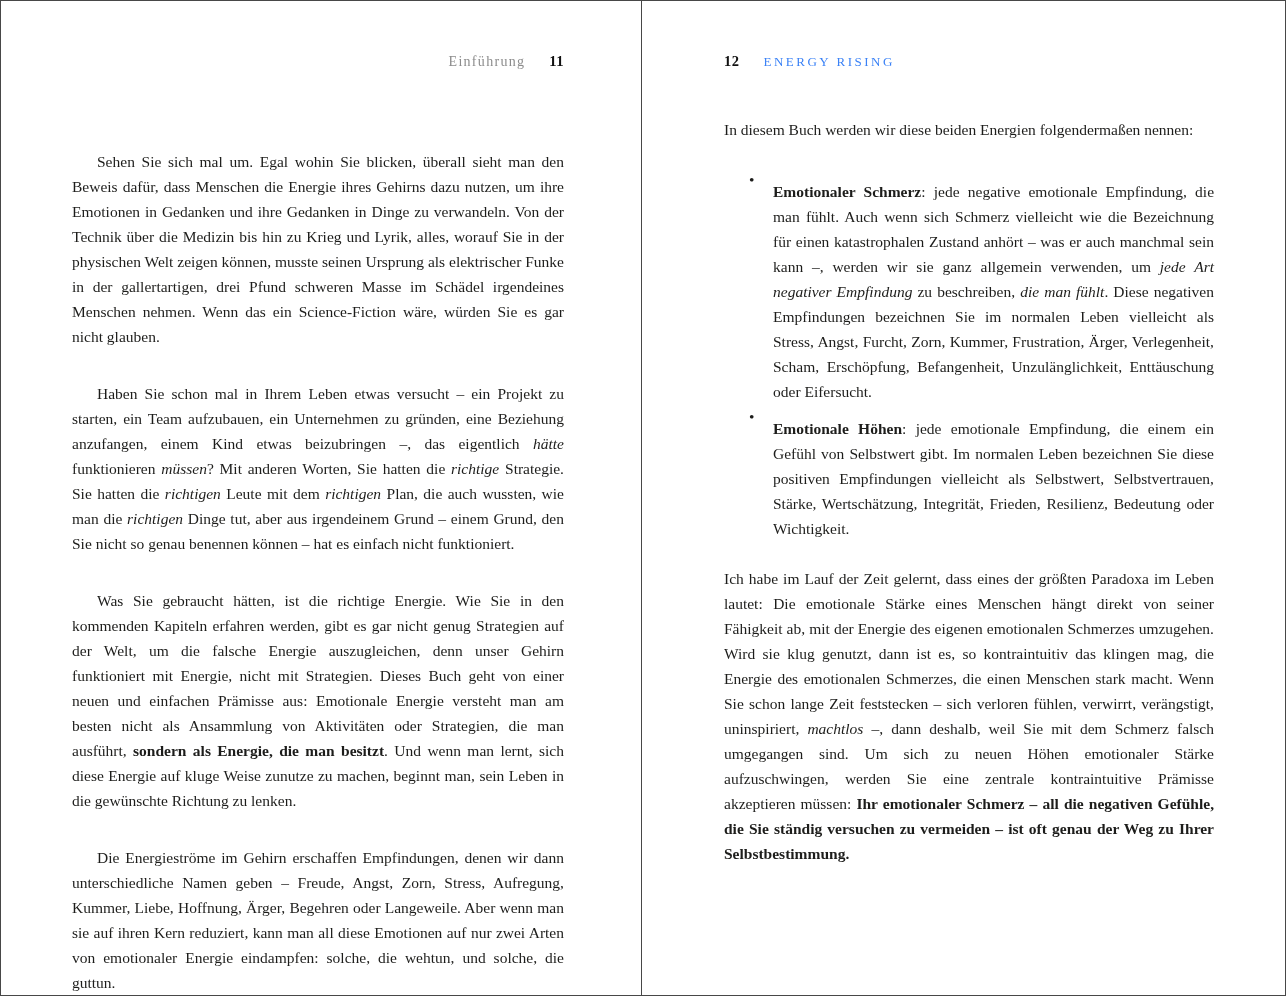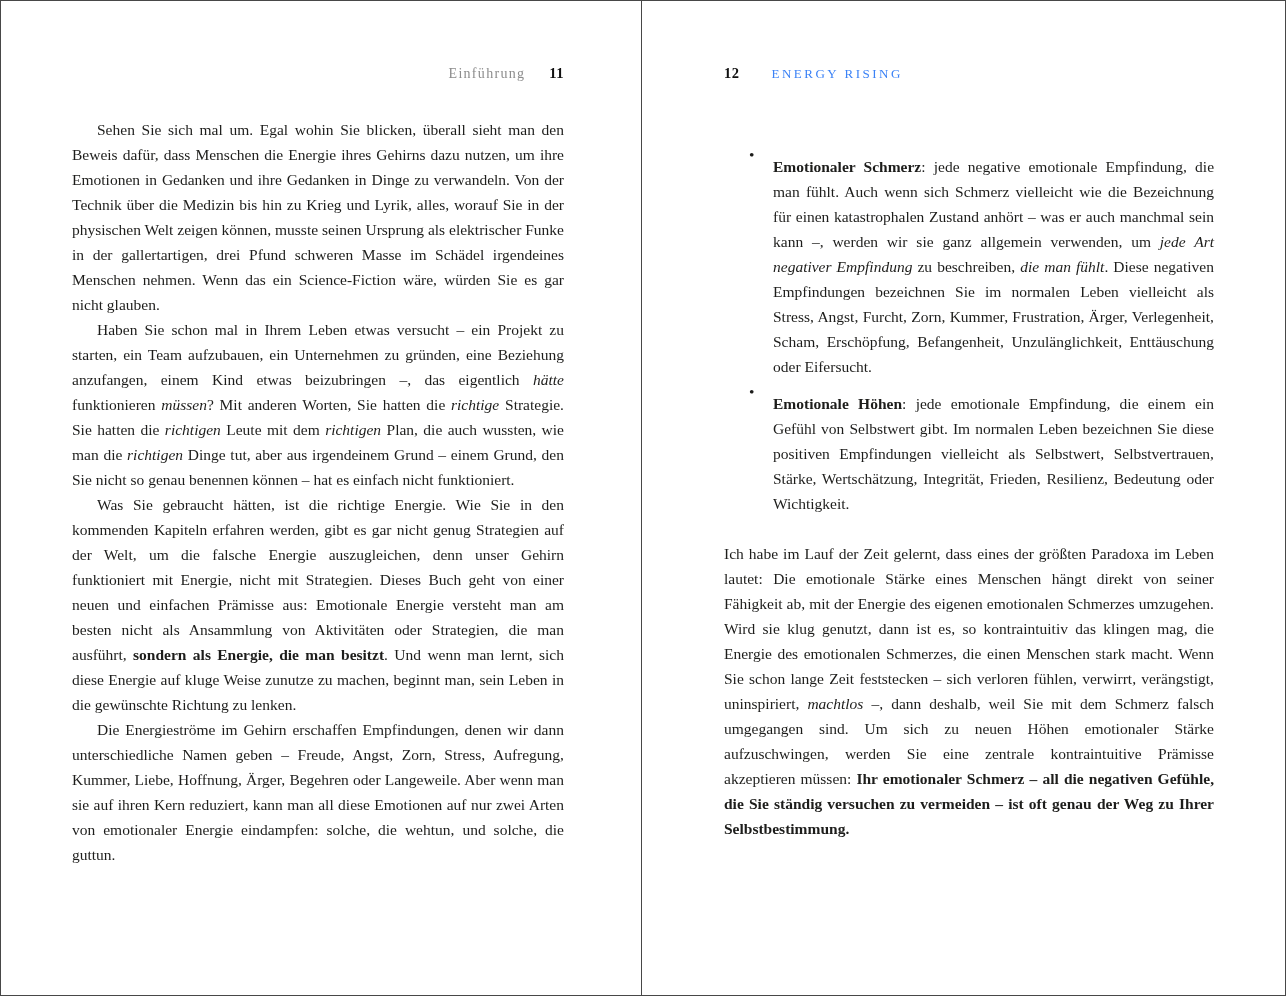--- a/index.html
+++ b/index.html
@@ -26,59 +26,59 @@
   .page { position:absolute; top:0; height:100%; }
   .page-left  { left:0;     width:640px; }
   .page-right { left:641px; width:644px; }
 
   .column { position:absolute; top:0; bottom:0; }
   .page-left  .column { left:71px; width:492px; }
   .page-right .column { left:82px; width:490px; }
 
   .running-head {
     position:absolute;
-    top:64px;
+    top:52px;
     left:0; right:0;
     font-size:14px;
     white-space:nowrap;
   }
   .page-left .running-head { text-align:right; }
   .page-right .running-head { text-align:left; }
 
   .rh-chapter {
     color:#8c8c8c;
     letter-spacing:1.3px;
     margin-right:24px;
   }
   .rh-number {
     color:#111111;
     font-weight:bold;
     font-size:14.5px;
     letter-spacing:0.5px;
   }
-  .rh-number-right { margin-right:32px; }
+  .rh-number-right { margin-right:24px; }
   .rh-book {
     color:#3b82f6;
     font-size:13px;
     letter-spacing:2.5px;
   }
 
   .page-body {
     position:absolute;
     top:116px;
     left:0; right:0;
     font-size:15.5px;
     line-height:25px;
     text-align:justify;
     hyphens:auto;
     -webkit-hyphens:auto;
   }
 
   .para { text-align:justify; }
-  .para.indent { text-indent:25px; }
+  .para.indent { text-indent:25px;margin-top:32px; }
   .space-before { margin-top:25px; }
 
   .b { font-weight:bold; }
   .i { font-style:italic; }
 
   .bullet-item { display:flex; padding-left:25px; }
   .bullet-marker { flex:0 0 24px; width:24px; }
   .bullet-text { flex:1; text-align:justify;margin-top:12px; }
 </style>
 </head>
@@ -101,20 +101,21 @@
   </div>
 
   <div class="divider"></div>
 
   <div class="page page-right">
     <div class="column">
       <div class="running-head">
         <span class="rh-number rh-number-right">12</span><span class="rh-book">ENERGY RISING</span>
       </div>
       <div class="page-body" id="right-page-body" lang="de">
+          <p class="para"><span>In diesem Buch werden wir diese beiden Energien folgendermaßen nennen:</span></p>
           <div class="bullet-item space-before">
             <span class="bullet-marker">•</span>
             <p class="bullet-text"><span class="b">Emotionaler Schmerz</span><span>: jede negative emotionale Empfindung, die man fühlt. Auch wenn sich Schmerz vielleicht wie die Bezeichnung für einen katastrophalen Zustand anhört – was er auch manchmal sein kann –, werden wir sie ganz allgemein verwenden, um </span><span class="i">jede Art negativer Empfindung</span><span> zu beschreiben, </span><span class="i">die man fühlt</span><span>. Diese negativen Empfindungen bezeichnen Sie im normalen Leben vielleicht als Stress, Angst, Furcht, Zorn, Kummer, Frustration, Ärger, Verlegenheit, Scham, Erschöpfung, Befangenheit, Unzulänglichkeit, Enttäuschung oder Eifersucht.</span></p>
           </div>
           <div class="bullet-item">
             <span class="bullet-marker">•</span>
             <p class="bullet-text"><span class="b">Emotionale Höhen</span><span>: jede emotionale Empfindung, die einem ein Gefühl von Selbstwert gibt. Im normalen Leben bezeichnen Sie diese positiven Empfindungen vielleicht als Selbstwert, Selbstvertrauen, Stärke, Wertschätzung, Integrität, Frieden, Resilienz, Bedeutung oder Wichtigkeit.</span></p>
           </div>
           <p class="para space-before"><span>Ich habe im Lauf der Zeit gelernt, dass eines der größten Paradoxa im Leben lautet: Die emotionale Stärke eines Menschen hängt direkt von seiner Fähigkeit ab, mit der Energie des eigenen emotionalen Schmerzes umzugehen. Wird sie klug genutzt, dann ist es, so kontraintuitiv das klingen mag, die Energie des emotionalen Schmerzes, die einen Menschen stark macht. Wenn Sie schon lange Zeit feststecken – sich verloren fühlen, verwirrt, verängstigt, uninspiriert, </span><span class="i">machtlos</span><span> –, dann deshalb, weil Sie mit dem Schmerz falsch umgegangen sind. Um sich zu neuen Höhen emotionaler Stärke aufzuschwingen, werden Sie eine zentrale kontraintuitive Prämisse akzeptieren müssen: </span><span class="b">Ihr emotionaler Schmerz – all die negativen Gefühle, die Sie ständig versuchen zu vermeiden – ist oft genau der Weg zu Ihrer Selbstbestimmung.</span></p>
         </div>

